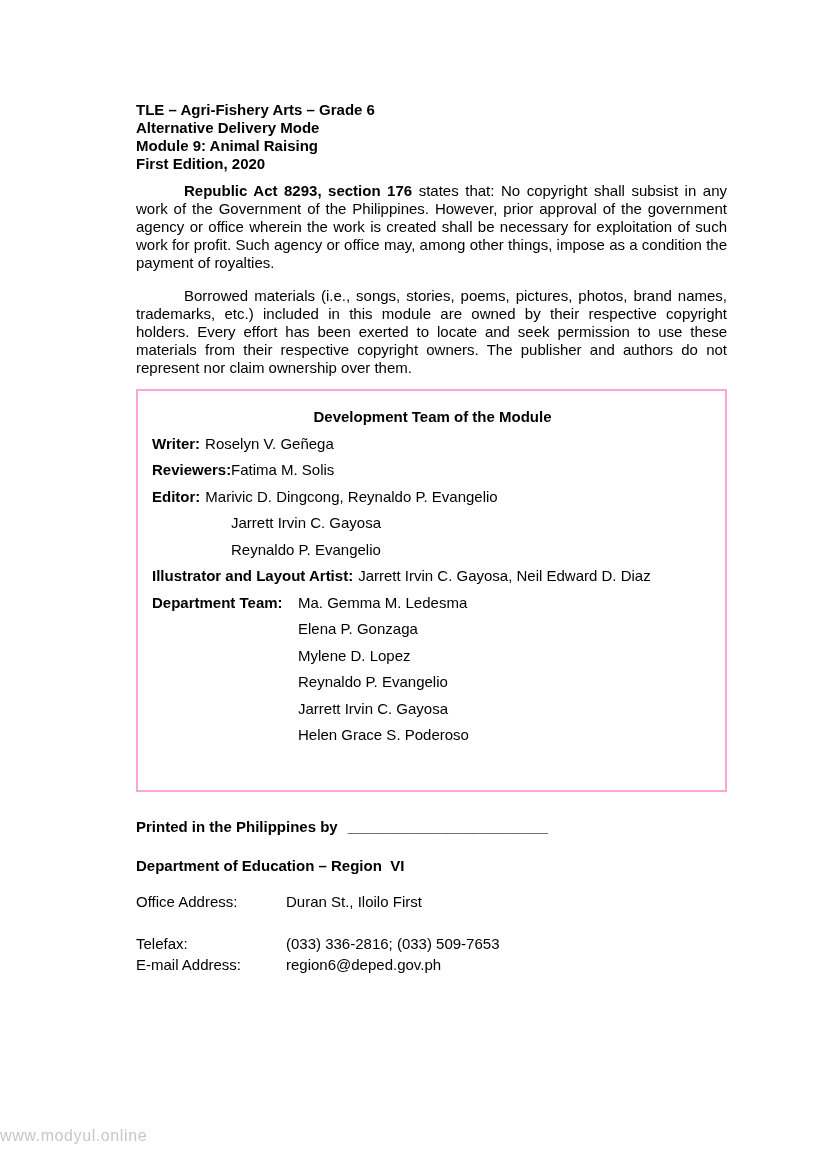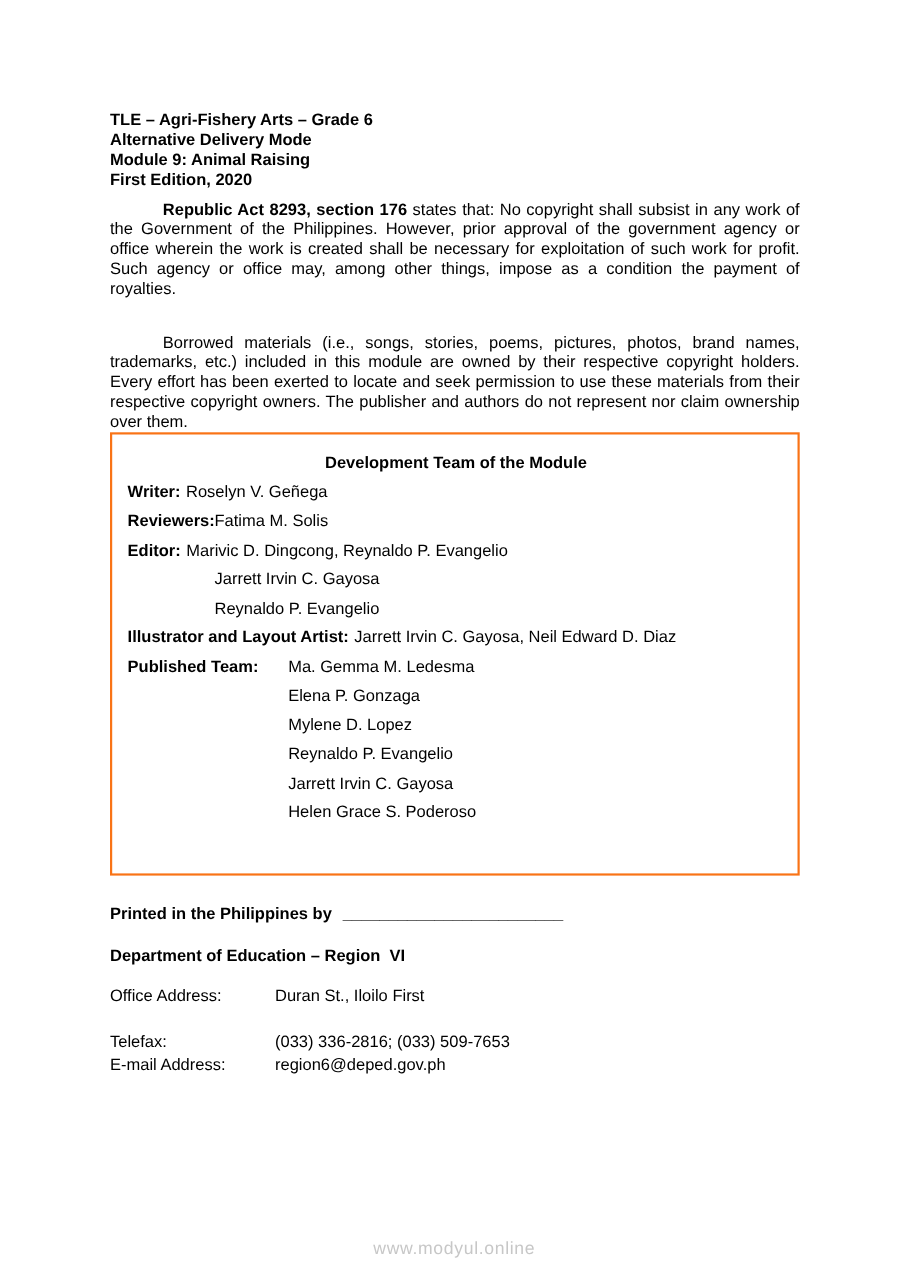--- a/index.html
+++ b/index.html
@@ -5,50 +5,51 @@
   html,body{margin:0;padding:0;background:#fff;}
   .page{
     position:relative;
     width:826px;height:1169px;
     background:#ffffff;
     color:#000;
     font-family:"Liberation Sans",sans-serif;
     font-size:15px;line-height:18px;
     overflow:hidden;
     box-sizing:border-box;
+    padding-left:36px;
   }
   .content{padding:101px 99px 0 100px;}
   .doc-header div{font-weight:bold;}
   .para{text-align:justify;text-indent:48px;}
   .para1{margin-top:9px;}
-  .para2{margin-top:31px;}
+  .para2{margin-top:15px;}
   .publisher{margin-top:15px;}
   b.inline-lbl{font-weight:bold;margin-right:5px;}
   .dev-box{
-    border:2px solid #f97316;
+    margin-top:12px;
+    border:2px solid #f9a8d4;
     padding:13px 12px 15px 14px;
     min-height:371px;
     box-sizing:content-box;
   }
   .dev-box .line{line-height:26.5px;}
   .box-title{text-align:center;font-weight:bold;line-height:26.5px;}
   .rev-lbl{display:inline-block;width:79px;font-weight:bold;}
   .rev-indent{padding-left:79px;}
   .mgmt-lbl{display:inline-block;width:146px;font-weight:bold;}
   .mgmt-indent{padding-left:146px;}
   .printed{margin-top:26px;font-weight:bold;}
   .printed .blank{letter-spacing:0;margin-left:10px;}
   .region{margin-top:21px;font-weight:bold;white-space:pre-wrap;}
   .contacts{margin-top:16px;}
   .contact-row{line-height:21px;}
   .contact-row.gap-after{margin-bottom:21px;}
   .contact-row .c-lbl{display:inline-block;width:150px;}
   .footer-mark{
     position:absolute;left:0;right:0;top:1127px;
-    text-align:center;
     color:#c7c7c7;
     font-size:16px;line-height:18px;
     letter-spacing:0.6px;
   }
 </style>
 </head>
 <body>
 
 <div class="page">
   <div class="content">
@@ -71,21 +72,21 @@
       <div class="line"><b class="inline-lbl">Writer:</b><span>Roselyn V. Geñega</span></div>
 
       <div class="line"><span class="rev-lbl">Reviewers:</span><span>Fatima M. Solis</span></div>
 
       <div class="line"><b class="inline-lbl">Editor:</b><span>Marivic D. Dingcong, Reynaldo P. Evangelio</span></div>
       <div class="line rev-indent">Jarrett Irvin C. Gayosa</div>
       <div class="line rev-indent">Reynaldo P. Evangelio</div>
 
       <div class="line"><b class="inline-lbl">Illustrator and Layout Artist:</b><span>Jarrett Irvin C. Gayosa, Neil Edward D. Diaz</span></div>
 
-      <div class="line"><span class="mgmt-lbl">Published Team:</span><span>Ma. Gemma M. Ledesma</span></div>
+      <div class="line"><span class="mgmt-lbl">Department Team:</span><span>Ma. Gemma M. Ledesma</span></div>
       <div class="line mgmt-indent">Elena P. Gonzaga</div>
       <div class="line mgmt-indent">Mylene D. Lopez</div>
       <div class="line mgmt-indent">Reynaldo P. Evangelio</div>
       <div class="line mgmt-indent">Jarrett Irvin C. Gayosa</div>
       <div class="line mgmt-indent">Helen Grace S. Poderoso</div>
     </div>
 
     <div class="printed"><span class="inline-lbl">Printed in the Philippines by</span><span class="blank">________________________</span></div>
 
     <div class="region">Department of Education – Region  VI</div>

